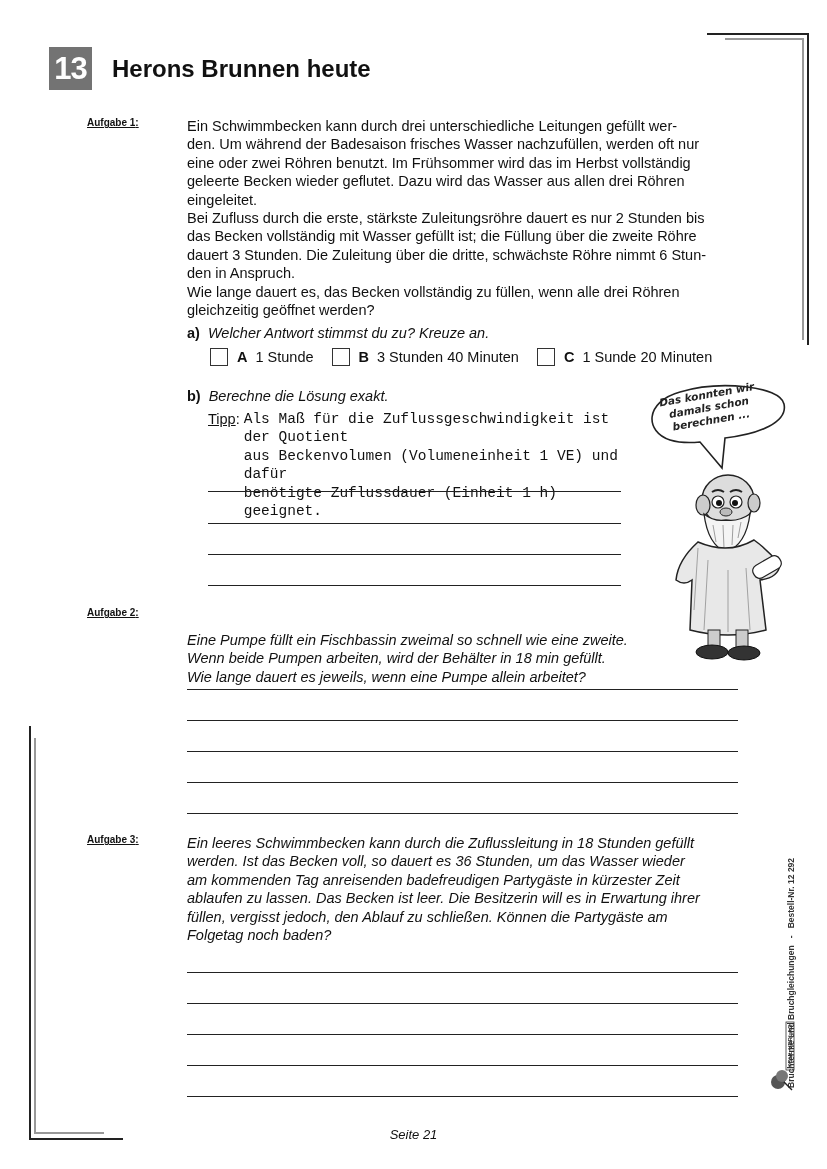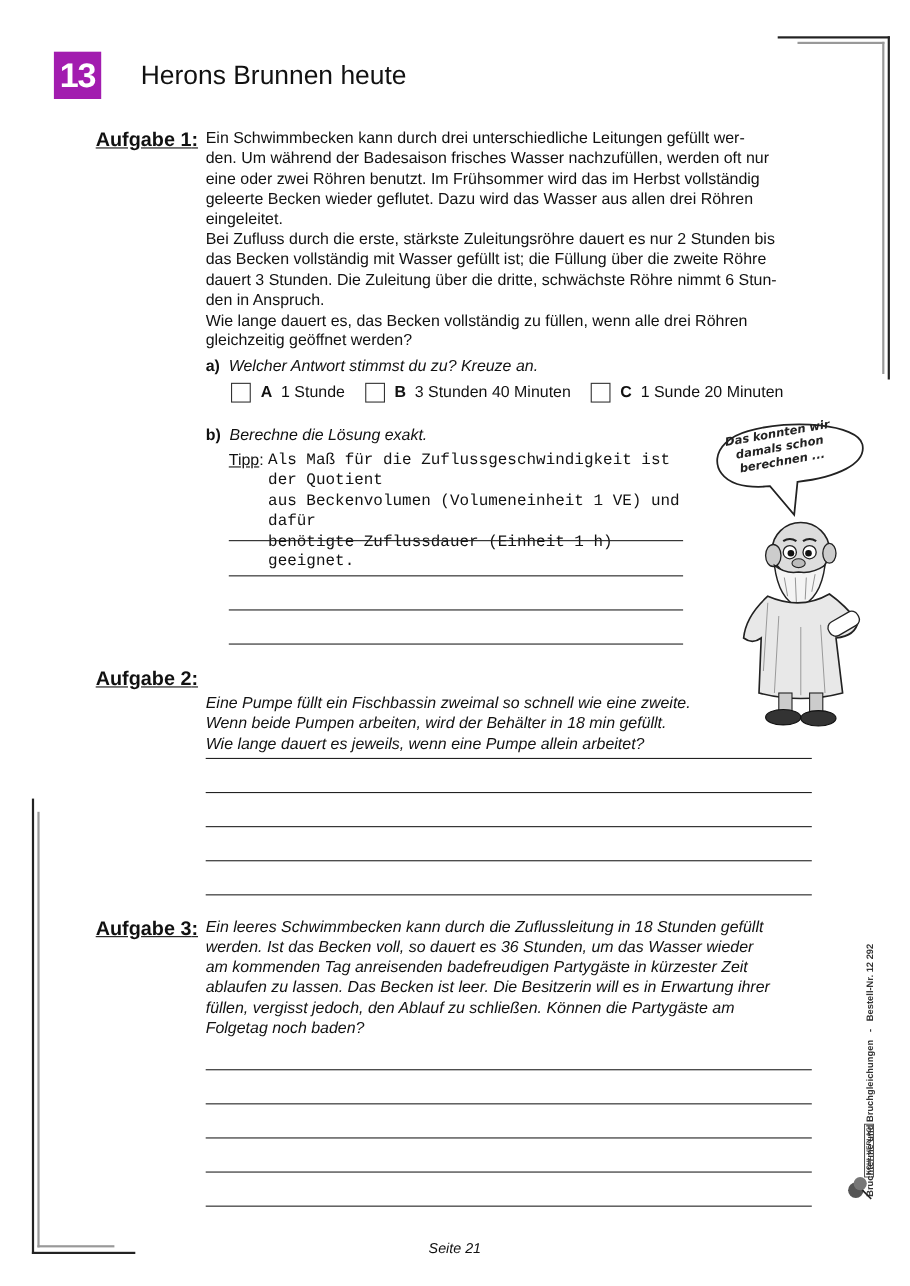--- a/index.html
+++ b/index.html
@@ -11,26 +11,26 @@
   .frame-tr-outer { left: 707px; top: 33px; width: 100px; height: 310px;
     border-top: 2px solid #222; border-right: 2px solid #222; }
   .frame-tr-inner { left: 725px; top: 38px; width: 77px; height: 300px;
     border-top: 2px solid #999; border-right: 2px solid #999; }
   .frame-bl-outer { left: 29px; top: 726px; width: 92px; height: 412px;
     border-left: 2px solid #222; border-bottom: 2px solid #222; }
   .frame-bl-inner { left: 34px; top: 738px; width: 68px; height: 394px;
     border-left: 2px solid #999; border-bottom: 2px solid #999; }
 
   
-  .num-badge { left: 49px; top: 47px; width: 43px; height: 43px; background: #a21caf;
+  .num-badge { left: 49px; top: 47px; width: 43px; height: 43px; background: #737373;
     color: #fff; font-weight: bold; font-size: 31px; line-height: 43px; text-align: center;
     letter-spacing: -1px; }
-  .page-title { left: 128px; top: 55px; font-size: 24px; font-weight: normal; }
-
-  .task-label { font-size: 18px; font-weight: bold; text-decoration: underline; }
+  .page-title { left: 112px; top: 55px; font-size: 24px; font-weight: bold; }
+
+  .task-label { font-size: 10px; font-weight: bold; text-decoration: underline; }
   .task-label .colon { text-decoration: none; }
   .body-text { font-size: 14.5px; line-height: 18.4px; }
   .italic { font-style: italic; }
 
   .t1-label { left: 87px; top: 117px; }
   .t1-text { left: 187px; top: 117px; width: 560px; }
 
   .sub-a { left: 187px; top: 325px; font-size: 14.5px; }
   .sub-label { font-weight: bold; margin-right: 8px; }
   .options { left: 210px; top: 348px; font-size: 14.5px; display: flex; align-items: center; }

